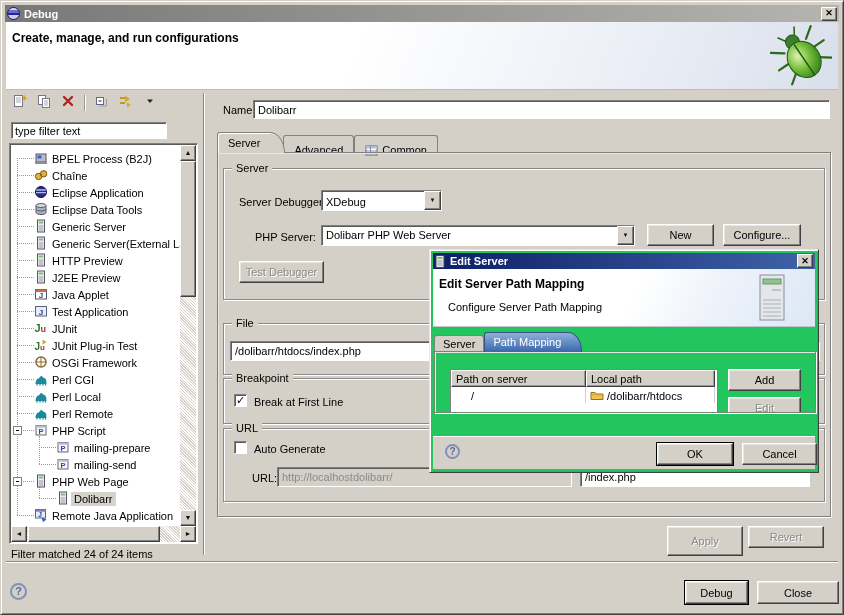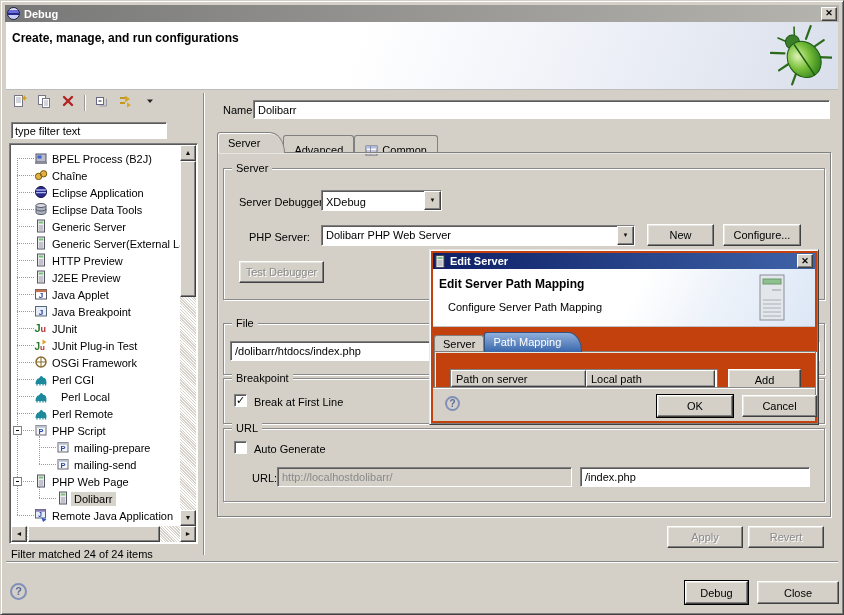--- a/index.html
+++ b/index.html
@@ -98,21 +98,21 @@
     border-color:#808080 #fff #fff #808080; box-shadow:inset 1px 1px 0 #5a5a5a;
     font-size:11px; font-weight:bold; line-height:11px; text-align:center; }
 
   .help-circle { position:absolute; width:17px; height:17px; border-radius:50%; border:2px solid #8090b8;
     color:#5a6a9a; font-weight:bold; font-size:11px; line-height:13px; text-align:center; background:transparent; }
 
   .sepline { position:absolute; left:5px; right:5px; top:560px; height:2px;
     border-top:1px solid #8a8a8a; border-bottom:1px solid #ffffff; }
 
   
-  .dlg { position:absolute; left:428px; top:248px; width:390px; height:176px; background:#c2410c;
+  .dlg { position:absolute; left:428px; top:248px; width:390px; height:224px; background:#22c55e;
     border:1px solid; border-color:#e8e6e2 #404040 #404040 #e8e6e2;
     box-shadow:inset 1px 1px 0 #fff, inset -1px -1px 0 #808080; z-index:50; }
   .dlg-titlebar { position:absolute; left:3px; top:3px; right:3px; height:16px;
     background:linear-gradient(90deg,#0d1f66,#3f63a8); display:flex; align-items:center; gap:4px; padding:0 2px; }
   .dlg-titlebar .tb-text { font-size:11px; }
   .dlg-header { position:absolute; left:3px; top:19px; right:3px; height:58px;
     background:linear-gradient(118deg,#ffffff 52%,#eef3fa 72%,#dce7f6 100%); border-bottom:1px solid #c0c4cc; }
   .dlg-heading { position:absolute; left:6px; top:8px; font-size:12px; font-weight:bold; }
   .dlg-sub { position:absolute; left:15px; top:32px; }
   .tower { position:absolute; right:29px; top:5px; }
@@ -131,21 +131,21 @@
   .pm-td { height:16px; padding:1px 4px 0; border-right:1px solid #d0d0d0; display:flex; align-items:center; gap:3px; white-space:nowrap; overflow:hidden; }
   .dlg-add { left:293px; top:17px; width:73px; height:22px; }
   .dlg-edit { left:293px; top:45px; width:73px; height:22px; }
   .dlg-footer { position:absolute; left:3px; right:3px; bottom:3px; height:34px; background:#d4d0c8;
     border-top:1px solid #8a8a8a; box-shadow:inset 0 1px 0 #ffffff; }
   .dlg-ok { left:224px; top:7px; width:76px; height:22px; }
   .dlg-cancel { left:309px; top:7px; width:75px; height:22px; }
   .dlg-help { left:12px; top:8px; width:15px; height:15px; line-height:11px; font-size:10px; }
 
   
-  .apply-btn { left:666px; top:525px; width:76px; height:22px; }
+  .apply-btn { left:666px; top:525px; width:76px; height:30px; }
   .revert-btn { left:747px; top:525px; width:76px; height:22px; }
   .debug-btn { left:684px; top:580px; width:63px; height:23px; }
   .close-btn { left:756px; top:580px; width:82px; height:23px; }
   .main-help { left:9px; top:582px; }
 </style>
 </head>
 <body>
 
 <div class="window">
 
@@ -326,21 +326,21 @@
           <span class="t-label" style="left: 38px;">Java Applet</span>
         </div>
         <div class="tree-row" style="top: 158px;">
           <span class="t-stub" style="left: 6px; width: 17px;"></span>
           <span class="t-icon" style="left: 23px;">
             <svg width="14" height="14" viewBox="0 0 14 14">
               <rect x="1.5" y="2.5" width="11" height="9.5" fill="#e6edf8" stroke="#567"></rect>
               <text x="4.8" y="10.8" font-size="8" fill="#223a99" font-weight="bold">J</text>
             </svg>
           </span>
-          <span class="t-label" style="left: 38px;">Java Breakpoint</span>
+          <span class="t-label" style="left: 38px;">Test Application</span>
         </div>
         <div class="tree-row" style="top: 175px;">
           <span class="t-stub" style="left: 6px; width: 17px;"></span>
           <span class="t-icon" style="left: 23px;">
             <svg width="14" height="14" viewBox="0 0 14 14">
               <text x="0.5" y="11" font-size="11" font-weight="bold" fill="#2a7a2a">J</text>
               <text x="6.5" y="11" font-size="9" font-weight="bold" fill="#b03030">u</text>
             </svg>
           </span>
           <span class="t-label" style="left: 38px;">JUnit</span>
@@ -377,21 +377,21 @@
           <span class="t-label" style="left: 38px;">Perl CGI</span>
         </div>
         <div class="tree-row" style="top: 243px;">
           <span class="t-stub" style="left: 6px; width: 17px;"></span>
           <span class="t-icon" style="left: 23px;">
             <svg width="14" height="14" viewBox="0 0 14 14">
               <path d="M1.5 12c0-3.5 1.6-5.5 3-5.5 1.2 0 1.2-2.5 2.7-2.5 1.5 0 1.6 2 3 2s2.6 2.5 2.2 6z" fill="#1c8a9a"></path>
               <path d="M3 12v1.5M6 12v1.5M9 12v1.5M11.5 12v1.5" stroke="#1c8a9a" stroke-width="1.3"></path>
             </svg>
           </span>
-          <span class="t-label" style="left: 47px;">Perl Local</span>
+          <span class="t-label" style="left: 38px;">Perl Local</span>
         </div>
         <div class="tree-row" style="top: 260px; padding-left: 20px;">
           <span class="t-stub" style="left: 6px; width: 17px;"></span>
           <span class="t-icon" style="left: 23px;">
             <svg width="14" height="14" viewBox="0 0 14 14">
               <path d="M1.5 12c0-3.5 1.6-5.5 3-5.5 1.2 0 1.2-2.5 2.7-2.5 1.5 0 1.6 2 3 2s2.6 2.5 2.2 6z" fill="#1c8a9a"></path>
               <path d="M3 12v1.5M6 12v1.5M9 12v1.5M11.5 12v1.5" stroke="#1c8a9a" stroke-width="1.3"></path>
             </svg>
           </span>
           <span class="t-label" style="left: 38px;">Perl Remote</span>
@@ -507,21 +507,21 @@
     </div>
   <div class="content-box"></div>
 
   <div class="grp" style="left:222px; top:167px; width:602px; height:132px;">
     <span class="grp-legend">Server</span>
     <span class="lbl" style="left:15px; top:27px;">Server Debugger:</span>
     <div class="combo" style="left:97px; top:21px; width:121px; height:21px;align-items:center;">
       <span class="combo-text">XDebug</span>
       <span class="combo-btn"><span>▼</span></span>
     </div>
-    <span class="lbl" style="left:25px; top:62px;">PHP Server:</span>
+    <span class="lbl" style="left:31px; top:62px;">PHP Server:</span>
     <div class="combo" style="left:97px; top:56px; width:314px; height:21px;">
       <span class="combo-text">Dolibarr PHP Web Server</span>
       <span class="combo-btn"><span>▼</span></span>
     </div>
     <button class="btn" style="left:423px; top:55px; width:67px; height:22px;">New</button>
     <button class="btn" style="left:499px; top:55px; width:78px; height:22px;">Configure...</button>
     <button class="btn dis" style="left:15px; top:92px; width:85px; height:22px;">Test Debugger</button>
   </div>
 
   <div class="grp" style="left:222px; top:322px; width:602px; height:52px;">

